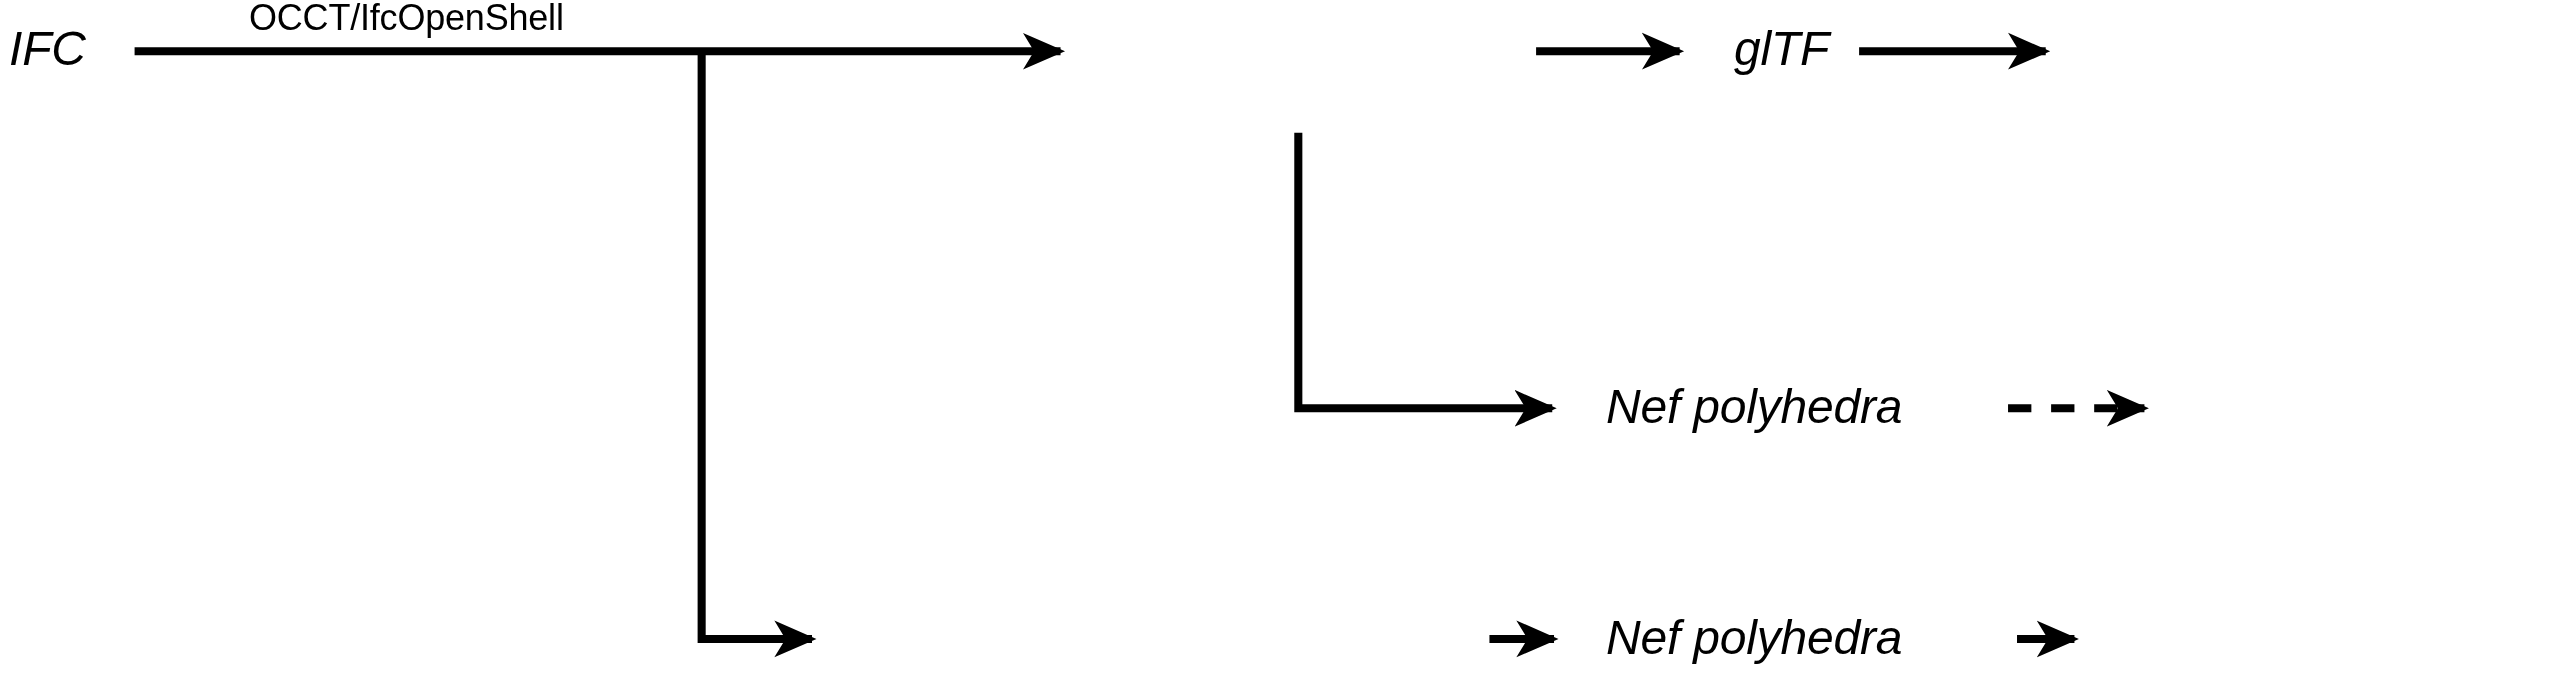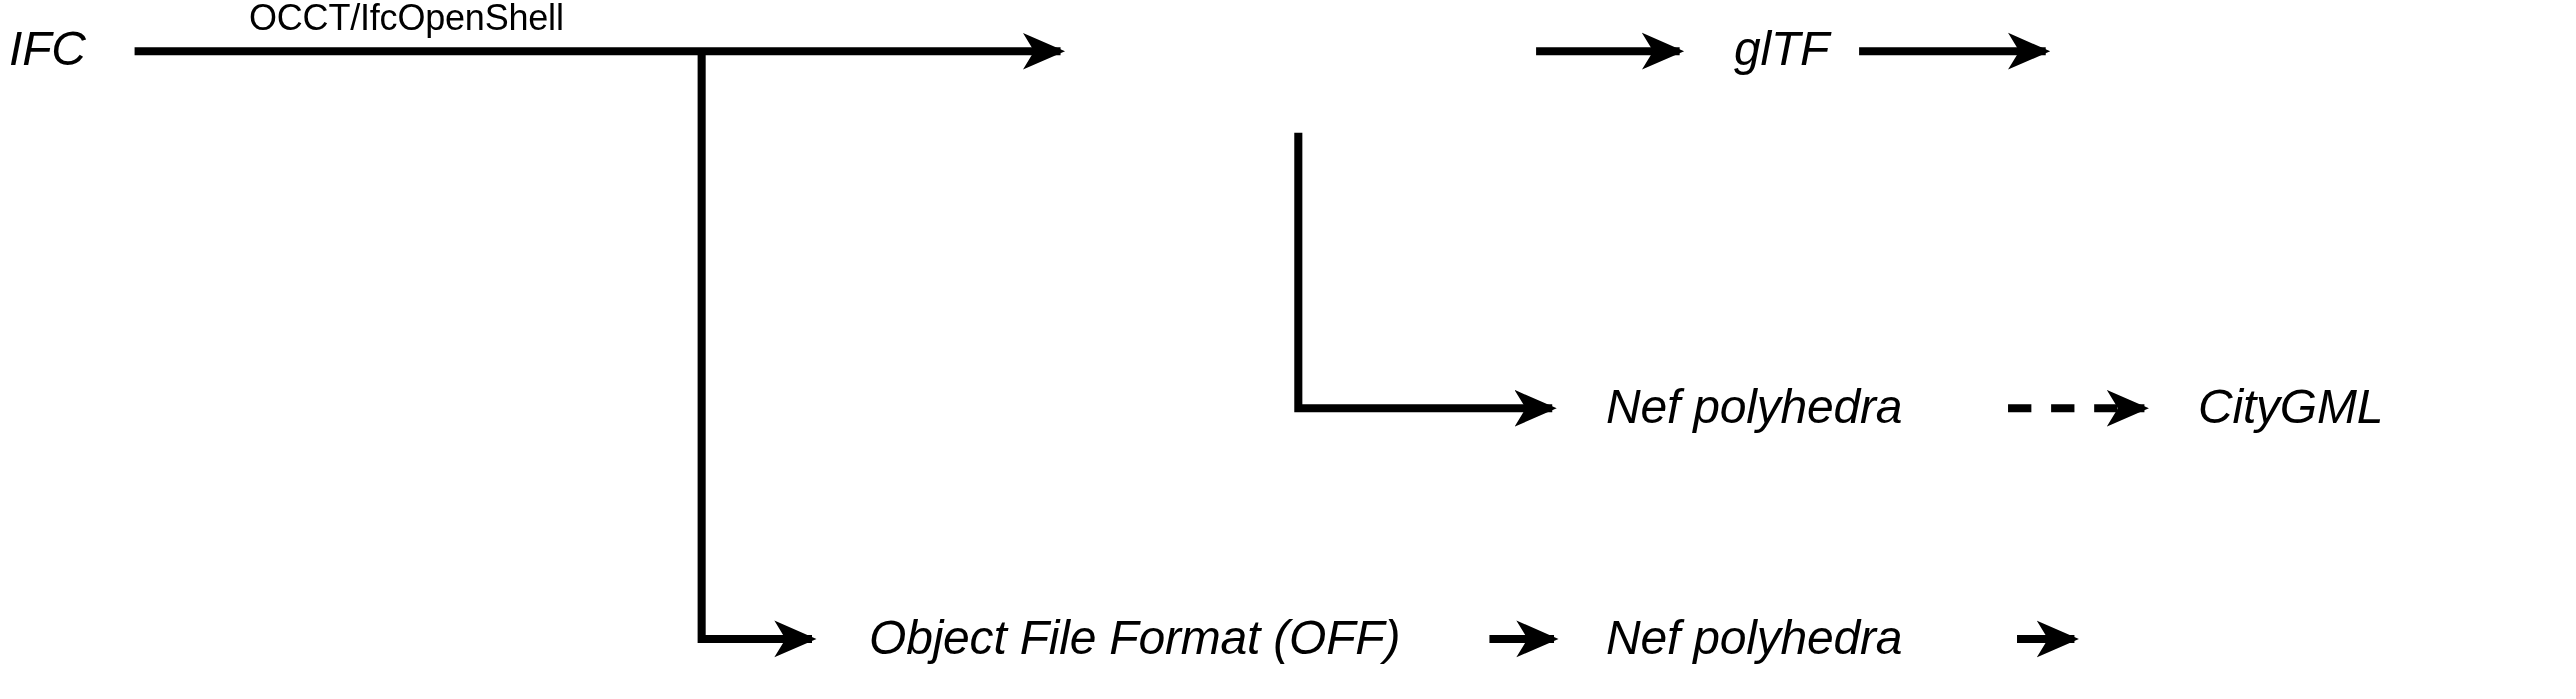--- a/index.html
+++ b/index.html
@@ -81,21 +81,19 @@
   <div class="edge-label" style="left:249px; top:0px;">OCCT/IfcOpenShell</div>
 
   <div class="node-label" style="left:9px; top:25px;">IFC</div>
 
 
   <div class="node-label" style="left:1734px; top:25px;text-align:center;">glTF</div>
 
 
   <div class="node-label" style="left:1606px; top:383px;">Nef polyhedra</div>
 
-  <div class="node-label" style="left:2198px; top:383px;">CityGML</div>
 
-  <div class="node-label" style="left:869px; top:614px;">Object File Format (OFF)</div>
 
   <div class="node-label" style="left:1606px; top:614px;">Nef polyhedra</div>
 
 
 </div>
 
 
 </body></html>

